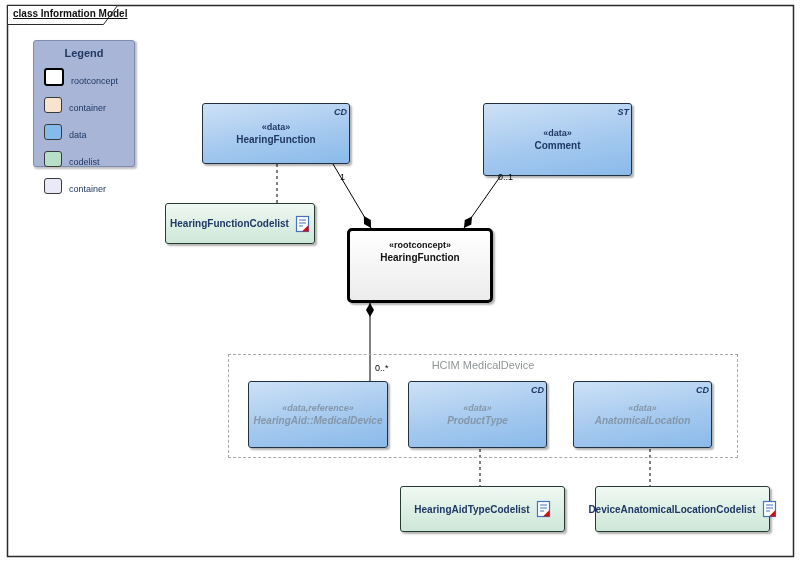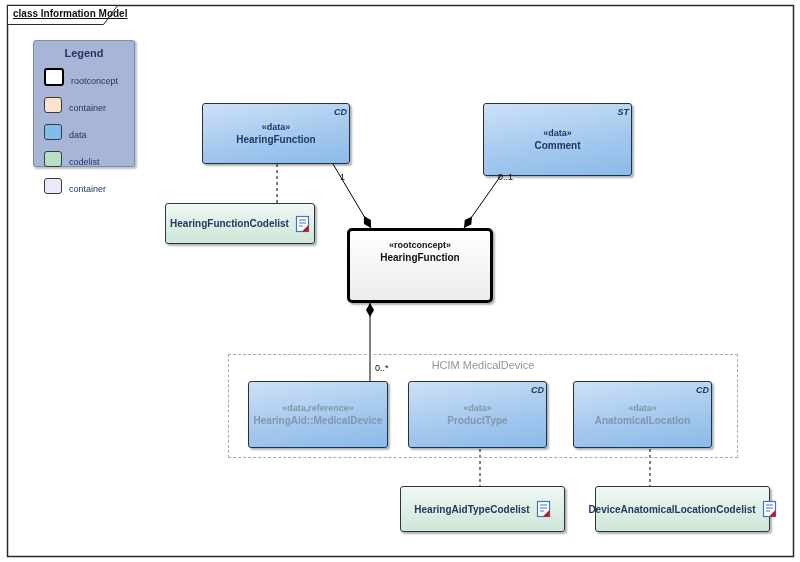--- a/index.html
+++ b/index.html
@@ -22,21 +22,21 @@
   .legend-label{font-size:9px;color:#1f3864;margin-left:7px;}
 
   
   .node{position:absolute;box-sizing:border-box;z-index:3;border-radius:3px;
         display:flex;flex-direction:column;align-items:center;justify-content:center;
         box-shadow:2px 2px 2px rgba(0,0,0,.3);}
   .data-node{background:linear-gradient(170deg,#cde1f6 0%,#a5c9ef 55%,#8abaea 100%);border:1px solid #22303f;}
   .node .stereo{font-size:9px;font-weight:bold;color:#1f3864;}
   .node .nname{font-size:10px;font-weight:bold;color:#1f3864;margin-top:2px;}
   .node .tag{position:absolute;top:3px;right:2px;font-size:9px;font-style:italic;font-weight:bold;color:#1f3864;}
-  .grayed .stereo,.grayed .nname{color:#8496a9;}
+  .grayed .stereo,.grayed .nname{color:#8496a9;font-style:italic;}
 
   .codelist-node{background:linear-gradient(180deg,#f0f8f3 0%,#cde7d8 100%);border:1px solid #273b31;
                  flex-direction:row;justify-content:center;align-items:center;}
   .codelist-node .nname{margin:0 6px 0 0;}
   .doc-icon{flex:0 0 auto;}
 
   .root-node{background:linear-gradient(180deg,#ffffff 0%,#ececec 100%);border:3px solid #000;border-radius:5px;
              justify-content:flex-start;padding-top:9px;}
   .root-node .stereo,.root-node .nname{color:#111;}
 

